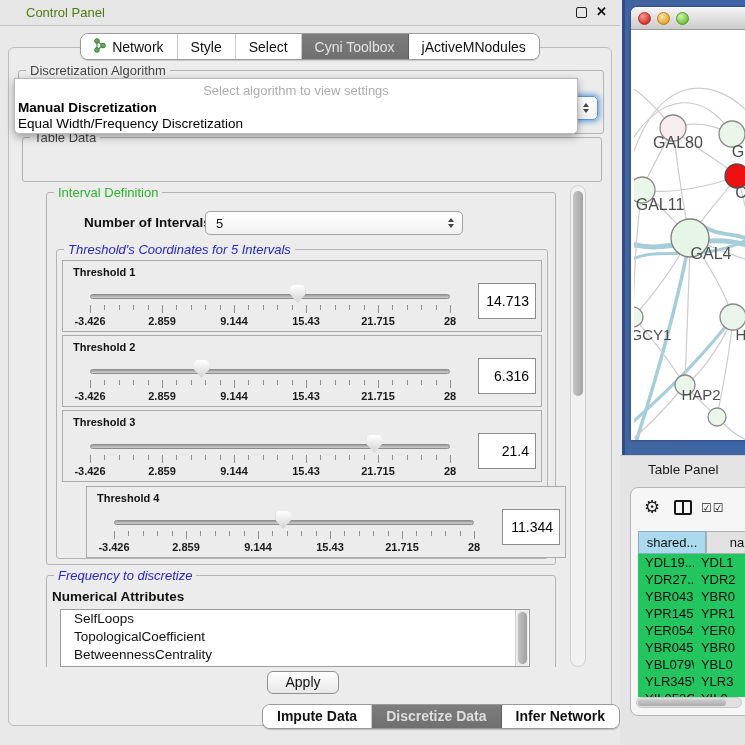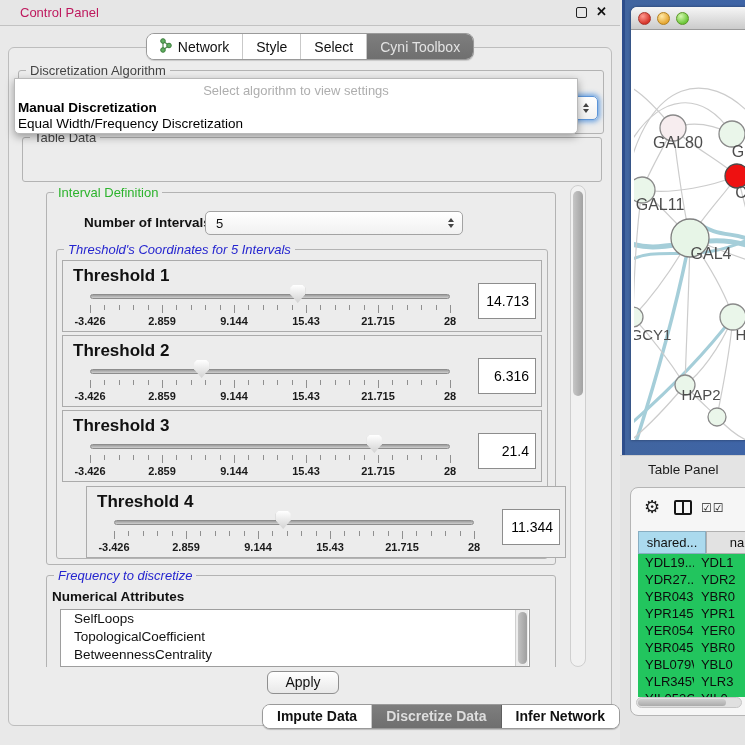--- a/index.html
+++ b/index.html
@@ -2,21 +2,21 @@
 <html><head>
 <meta charset="utf-8">
 <style>
   * { margin:0; padding:0; box-sizing:border-box; }
   html,body { width:745px; height:745px; }
   body { font-family:"Liberation Sans", sans-serif; background:#e9e9e9; overflow:hidden; }
   #root { position:relative; width:745px; height:745px; background:#e9e9e9; overflow:hidden; }
 
   
   .ctrl-titlebar { position:absolute; left:0; top:0; width:620px; height:26px; background:#e6e6e6; border-bottom:1px solid #c2c2c2; }
-  .ctrl-title { position:absolute; left:20px; top:5px; font-size:13px; color:#be185d;text-align:right; }
+  .ctrl-title { position:absolute; left:26px; top:5px; font-size:13px; color:#4d7c0f;text-align:right; }
   .win-float { position:absolute; left:576px; top:7px; width:11px; height:11px; border:1.6px solid #222; border-radius:2px; }
   .win-close { position:absolute; left:596px; top:4px; font-size:13px; font-weight:bold; color:#111; }
 
   
   .tabbar { position:absolute; left:0; top:33px; width:620px; display:flex; justify-content:center; z-index:30; }
   .tabbar-inner { display:flex; border:1px solid #9a9a9a; border-radius:8px; overflow:hidden; background:#fff; box-shadow:0 1px 1px rgba(0,0,0,.15); }
   .tab { padding:4px 13px; font-size:14px; color:#111; background:#fff; border-right:1px solid #c9c9c9; display:flex; align-items:center; gap:6px; height:25px; }
   .tab:last-child { border-right:none; }
   .tab.active { background:linear-gradient(#7e7e7e,#6f6f6f); color:#e3e3e3; border-right-color:#5f5f5f; }
 
@@ -38,21 +38,21 @@
 
   
   .popup { position:absolute; left:14px; top:78px; width:564px; height:56px; background:#fff; border:1px solid #b9b9b9; border-radius:0 0 5px 5px; box-shadow:0 3px 8px rgba(0,0,0,.35); z-index:40; }
   .popup-hint { position:absolute; left:0; top:4px; width:100%; text-align:center; font-size:13px; color:#aeaeae; }
   .popup-opt { position:absolute; left:3px; font-size:13.5px; color:#000; white-space:nowrap; }
   .vscroll { position:absolute; left:570px; top:185px; width:16px; height:482px; background:#f1f1f1; border:1px solid #cfcfcf; border-radius:8px; }
   .vthumb { position:absolute; left:2px; top:5px; width:10px; height:205px; background:linear-gradient(90deg,#c6c6c6,#a2a2a2); border-radius:6px; }
 
   
   .t-row { position:absolute; left:0; width:480px; height:72px; border:1px solid #ababab; background:#ececec; }
-  .t-label { position:absolute; left:10px; top:5px; font-size:17px; font-weight:bold; color:#111; }
+  .t-label { position:absolute; left:10px; top:5px; font-size:11px; font-weight:bold; color:#111; }
   .t-track { position:absolute; left:27px; top:33px; width:360px; height:5px; background:linear-gradient(#9d9d9d,#cfcfcf); border:1px solid #8d8d8d; border-radius:3px; }
   .t-thumb { position:absolute; top:24px; width:15px; height:18px; background:linear-gradient(#ffffff,#d2d2d2); clip-path:polygon(18% 0%,82% 0%,100% 15%,100% 52%,50% 100%,0% 52%,0% 15%); filter:drop-shadow(0 0 1px #777); }
   .tick { position:absolute; width:1px; background:#8f8f8f; }
   .tick.minor { top:44px; height:5px; }
   .tick.major { top:44px; height:8px; }
   .tick-lab { position:absolute; top:54px; transform:translateX(-50%); font-size:11px; font-weight:bold; color:#1a1a1a; white-space:nowrap; }
   .t-value { position:absolute; left:415px; top:22px; width:58px; height:36px; background:#fff; border:1px solid #8d8d8d; font-size:14px; color:#000; text-align:right; padding:9px 6px 0 0; }
 
   
   .attr-list { position:absolute; background:#fff; border:1px solid #9e9e9e; overflow:hidden; }
@@ -121,20 +121,23 @@
           <span>Network</span>
         </div>
         <div class="tab">
           <span>Style</span>
         </div>
         <div class="tab">
           <span>Select</span>
         </div>
         <div class="tab active">
           <span>Cyni Toolbox</span>
+        </div>
+        <div class="tab">
+          <span>jActiveMNodules</span>
         </div>
       </div>
   </div>
 
   <div class="groupbox" style="left:18px; top:70px; width:586px; height:64px;"></div>
   <span class="group-label lbl-gray" style="left:26px; top:63px;">Discretization Algorithm</span>
   <div class="combo focused" style="left:28px; top:96px; width:570px; height:24px;">
     <span class="stepper">
         <span class="tri-up"></span>
         <span class="tri-dn"></span>

